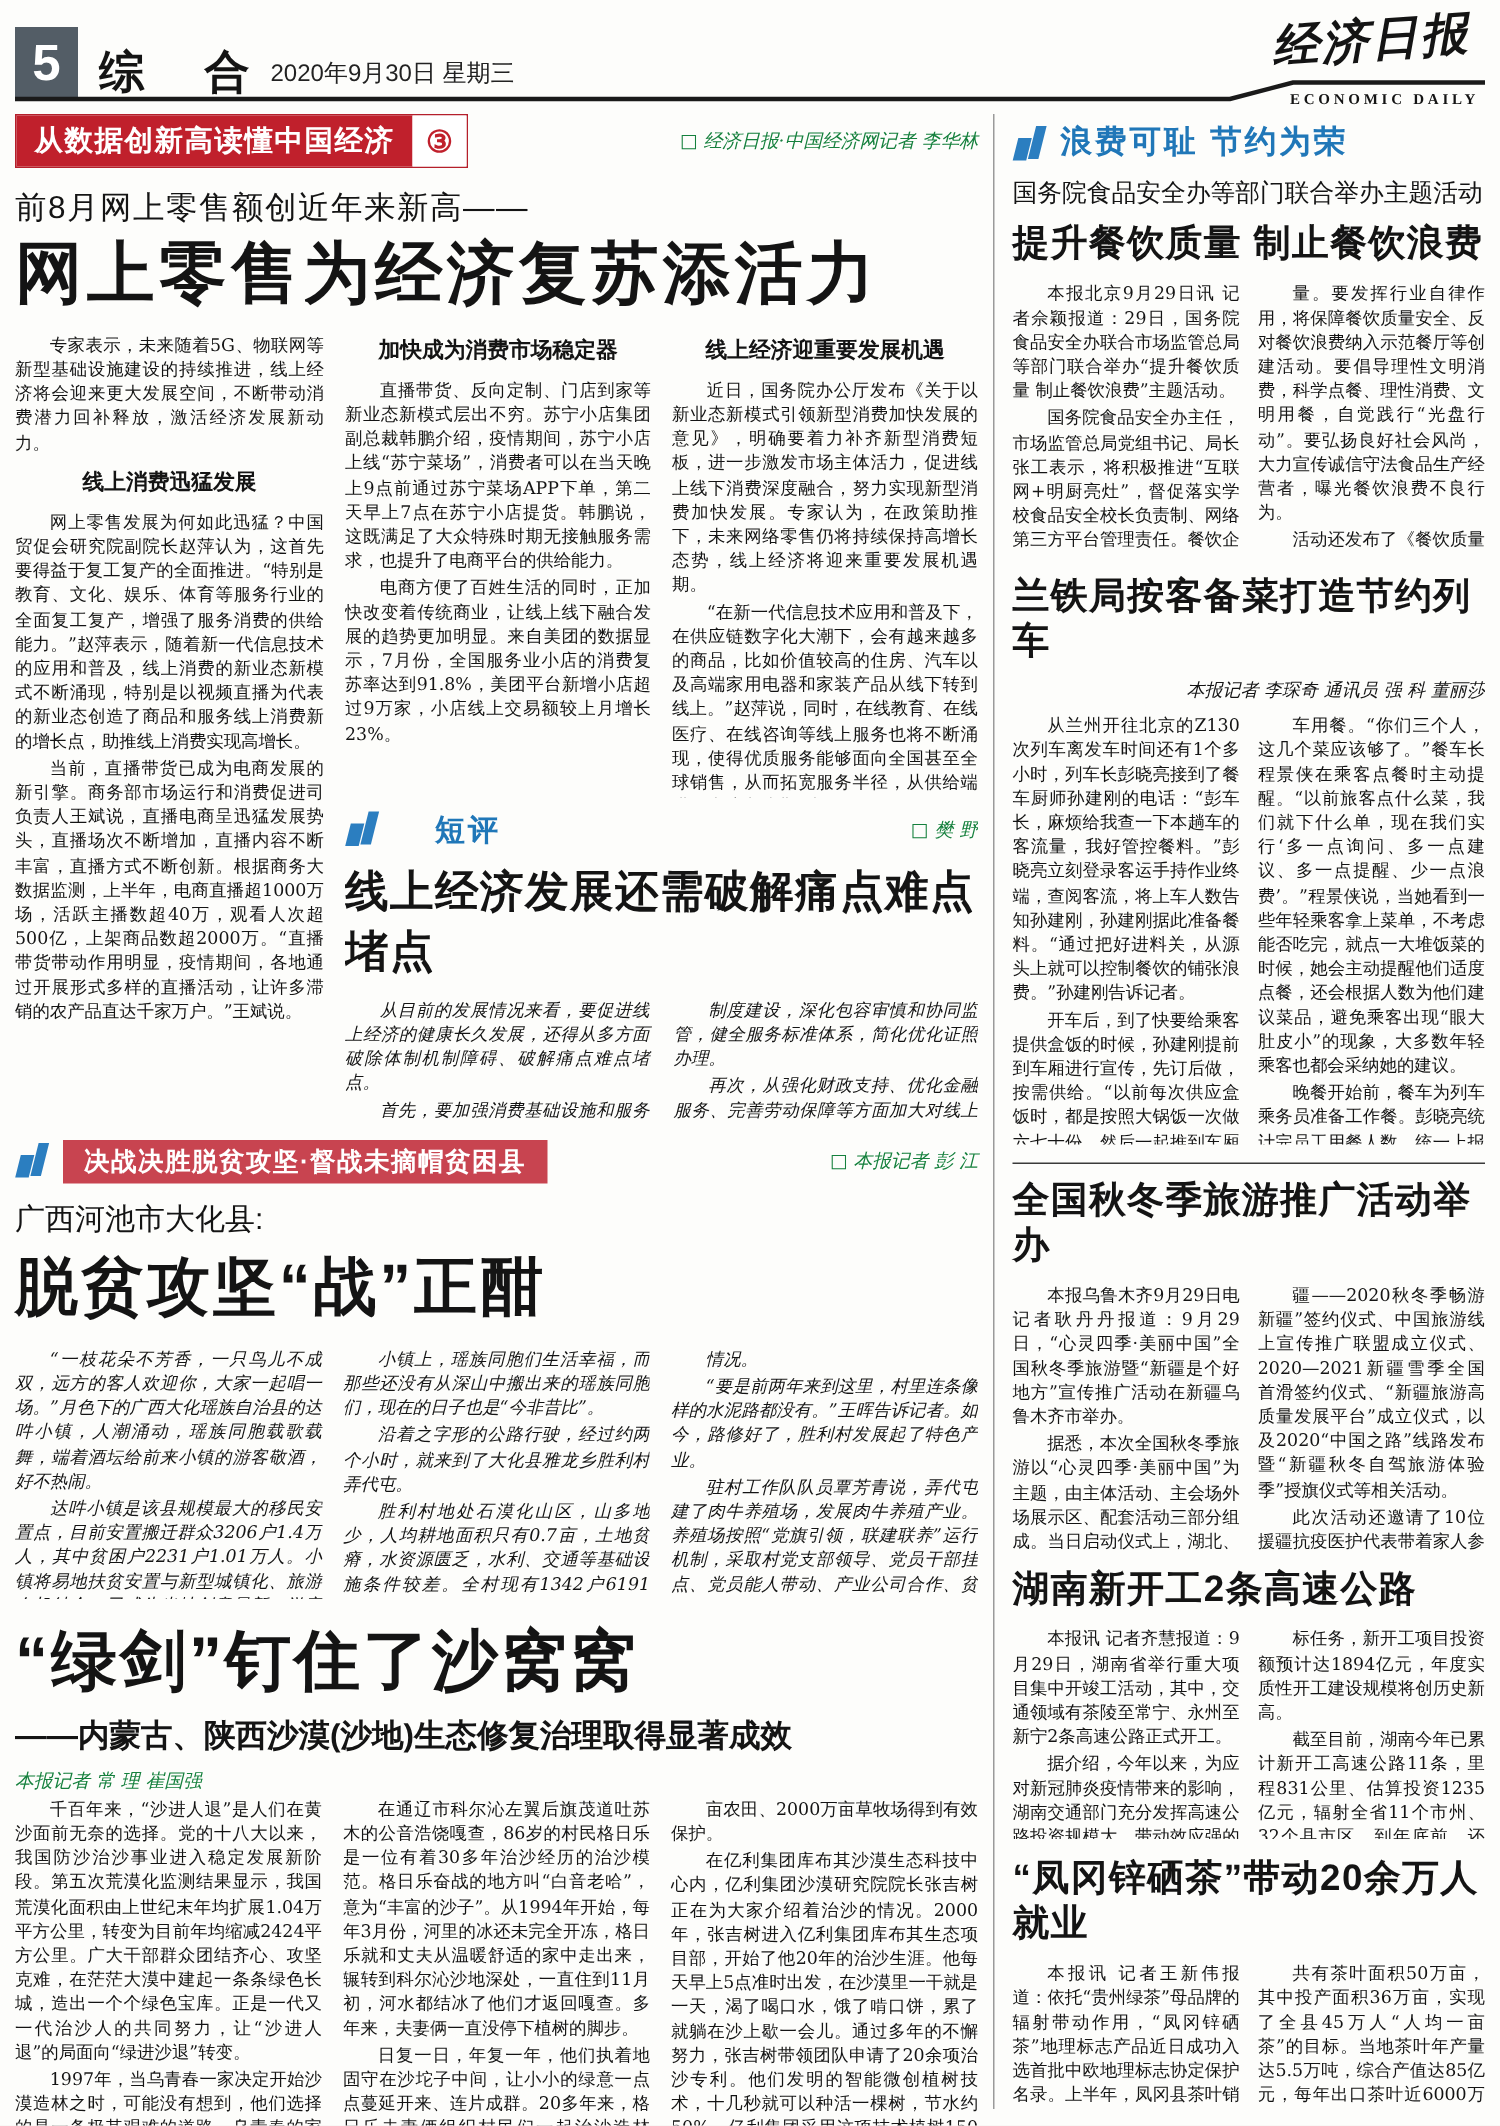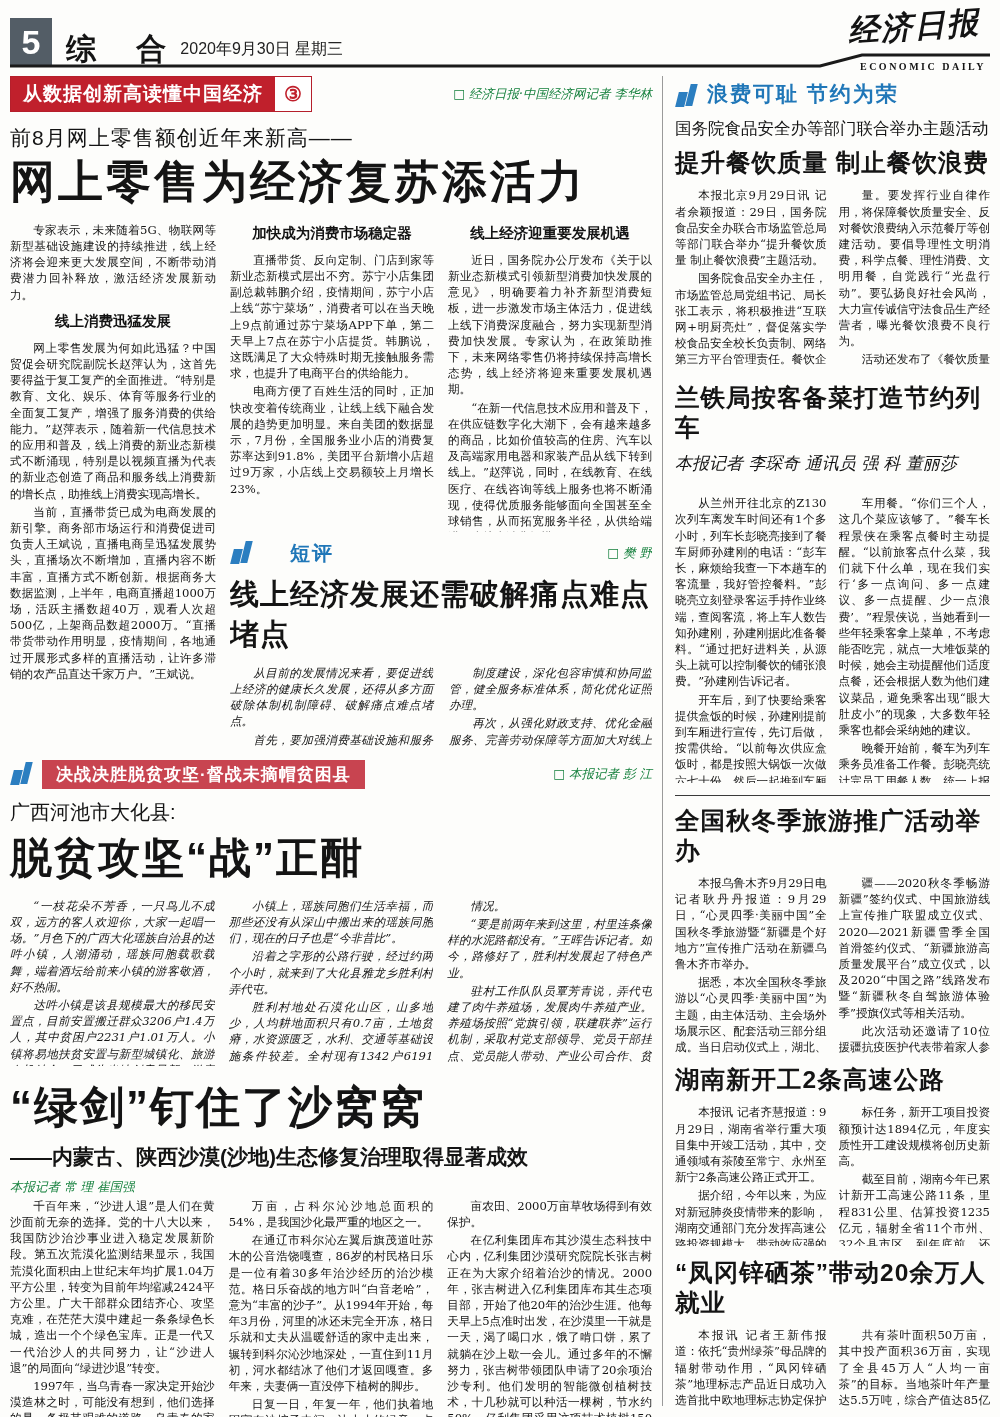--- a/index.html
+++ b/index.html
@@ -65,21 +65,21 @@
   
   .r-label-row{display:flex;align-items:flex-end;margin:4px 0 10px;}
   .r-kicker{font-family:"Liberation Sans",sans-serif;font-size:16.5px;margin:6px 0 8px;}
   .r-headline{font-family:"Liberation Sans",sans-serif;font-weight:900;font-size:24.5px;letter-spacing:1px;margin:6px 0 10px;line-height:1.2;}
   .r-body{overflow:hidden;}
   .a1-body{height:180px;}
   .a2-body{height:288px;}
   .a3-body{height:178px;}
   .a4-body{height:142px;}
   .a5-body{height:212px;}
-  .r-byline{font-style:italic;font-size:17px;margin:0 0 20px;}
+  .r-byline{font-style:italic;font-size:12px;margin:0 0 6px;text-align:right;}
   .r-hr{border:none;border-top:1.5px solid #3a3a3a;margin:12px 0 10px;}
 </style>
 </head>
 <body>
 
 <div class="page">
 
   <div class="header">
     <div class="header-left">
       <div class="pageno">5</div>
@@ -193,21 +193,20 @@
 
       <h1 class="des-headline">“绿剑”钉住了沙窝窝</h1>
       <div class="des-subtitle">——内蒙古、陕西沙漠(沙地)生态修复治理取得显著成效</div>
       <div class="byline des-byline">本报记者 常 理 崔国强</div>
       <div class="cols3 des-cols">
         <div class="col">
             <p>千百年来，“沙进人退”是人们在黄沙面前无奈的选择。党的十八大以来，我国防沙治沙事业进入稳定发展新阶段。第五次荒漠化监测结果显示，我国荒漠化面积由上世纪末年均扩展1.04万平方公里，转变为目前年均缩减2424平方公里。广大干部群众团结齐心、攻坚克难，在茫茫大漠中建起一条条绿色长城，造出一个个绿色宝库。正是一代又一代治沙人的共同努力，让“沙进人退”的局面向“绿进沙退”转变。</p>
             <p>1997年，当乌青春一家决定开始沙漠造林之时，可能没有想到，他们选择的是一条极其艰难的道路。乌青春的家乡内蒙古自治区锡林郭勒盟多伦县地处浑善达克沙地南端，曾被形容是倒扣在首都北京上空的“大沙盆”。“流动的沙丘就像长着长脚的八爪鱼，无论我们怎么拼，栽树进度都比不上沙丘流动速度。”乌青春说，最绝望的一次，他补种了9次的树苗都没能成活。</p>
           </div>
         <div class="col">
-            <p>万亩，占科尔沁沙地总面积的54%，是我国沙化最严重的地区之一。</p>
             <p>在通辽市科尔沁左翼后旗茂道吐苏木的公音浩饶嘎查，86岁的村民格日乐是一位有着30多年治沙经历的治沙模范。格日乐奋战的地方叫“白音老哈”，意为“丰富的沙子”。从1994年开始，每年3月份，河里的冰还未完全开冻，格日乐就和丈夫从温暖舒适的家中走出来，辗转到科尔沁沙地深处，一直住到11月初，河水都结冰了他们才返回嘎查。多年来，夫妻俩一直没停下植树的脚步。</p>
             <p>日复一日，年复一年，他们执着地固守在沙坨子中间，让小小的绿意一点点蔓延开来、连片成群。20多年来，格日乐夫妻俩组织村民们一起治沙造林2000多亩，植活20多万棵树，极大地改善了当地生态环境。2019年5月，格日乐将自己和丈夫建设的“沙漠绿洲”无偿交给公音浩饶嘎查党支部。她依依不舍地说：“这‘绿色银行’的行长我一辈子也不想退休。”</p>
           </div>
         <div class="col">
             <p>亩农田、2000万亩草牧场得到有效保护。</p>
             <p>在亿利集团库布其沙漠生态科技中心内，亿利集团沙漠研究院院长张吉树正在为大家介绍着治沙的情况。2000年，张吉树进入亿利集团库布其生态项目部，开始了他20年的治沙生涯。他每天早上5点准时出发，在沙漠里一干就是一天，渴了喝口水，饿了啃口饼，累了就躺在沙上歇一会儿。通过多年的不懈努力，张吉树带领团队申请了20余项治沙专利。他们发明的智能微创植树技术，十几秒就可以种活一棵树，节水约50%。亿利集团采用这项技术植树150多万亩，节约费用22.5亿元。团队还通过无人机飞播造林技术，遥感测量复杂地形，将研发的特殊种子包衣弹射到特定区域，一天可飞播540亩左右，解决沙漠腹地人难进、树难种、种树贵的问题。</p>
           </div>
       </div>
     </div>
 

